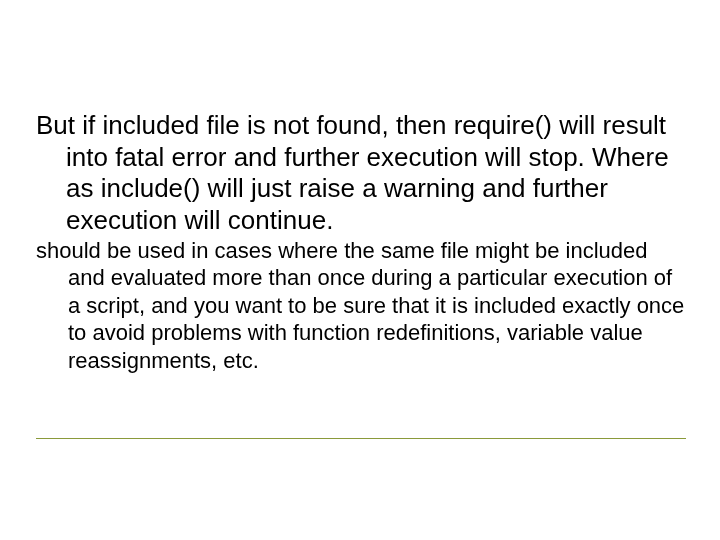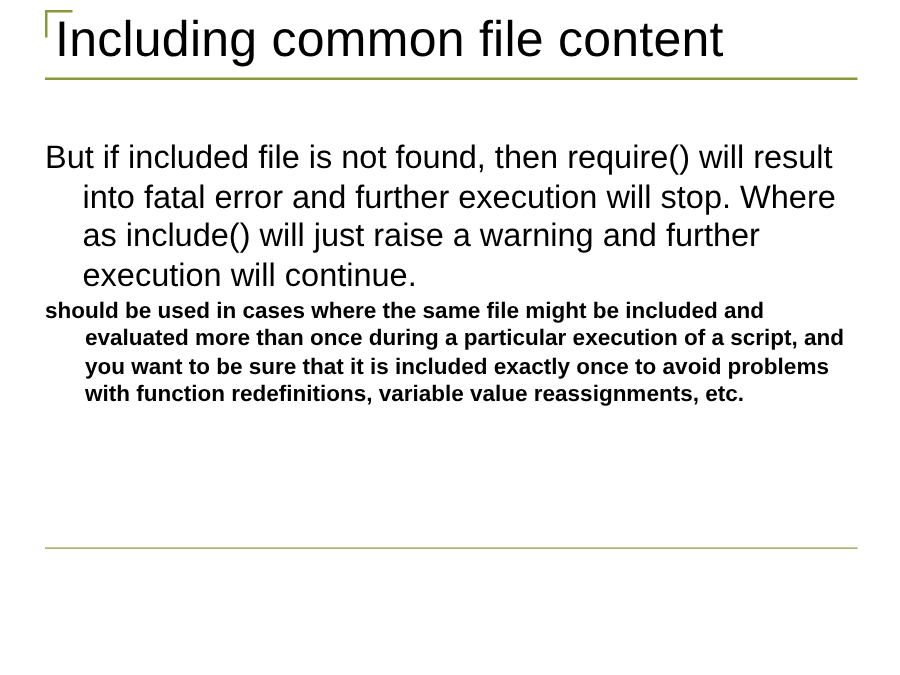--- a/index.html
+++ b/index.html
@@ -50,43 +50,38 @@
     width: 650px;
     font-size: 26px;
     line-height: 1.22;
   }
   .body p {
     margin: 0 0 0 0;
     padding-left: 30px;
     text-indent: -30px;
   }
   .body .small {
-    font-size: 18px;
+    font-size: 22px;
     line-height: 1.25;
     padding-left: 32px;
     text-indent: -32px;
-    font-weight: bold;
   }
   .b { font-weight: 700; }
   .footer-line {
     position: absolute;
     left: 36px;
     bottom: 101px;
     width: 650px;
     border-top: 1.5px solid #8a9a3a;
   }
 </style>
 </head>
 <body>
 <div class="slide">
 
-  <div class="title-wrap">
-    <div class="title-accent"></div>
-    <h1 class="title-text">Including common file content</h1>
-  </div>
 
   <div class="body">
     <p>But if included file is not found, then require() will result into fatal error and further execution will stop. Where as include() will just raise a warning and further execution will continue.</p>
     <p class="small">should be used in cases where the same file might be included and evaluated more than once during a particular execution of a script, and you want to be sure that it is included exactly once to avoid problems with function redefinitions, variable value reassignments, etc.</p>
   </div>
 
   <div class="footer-line"></div>
 </div>
 
 </body></html>

